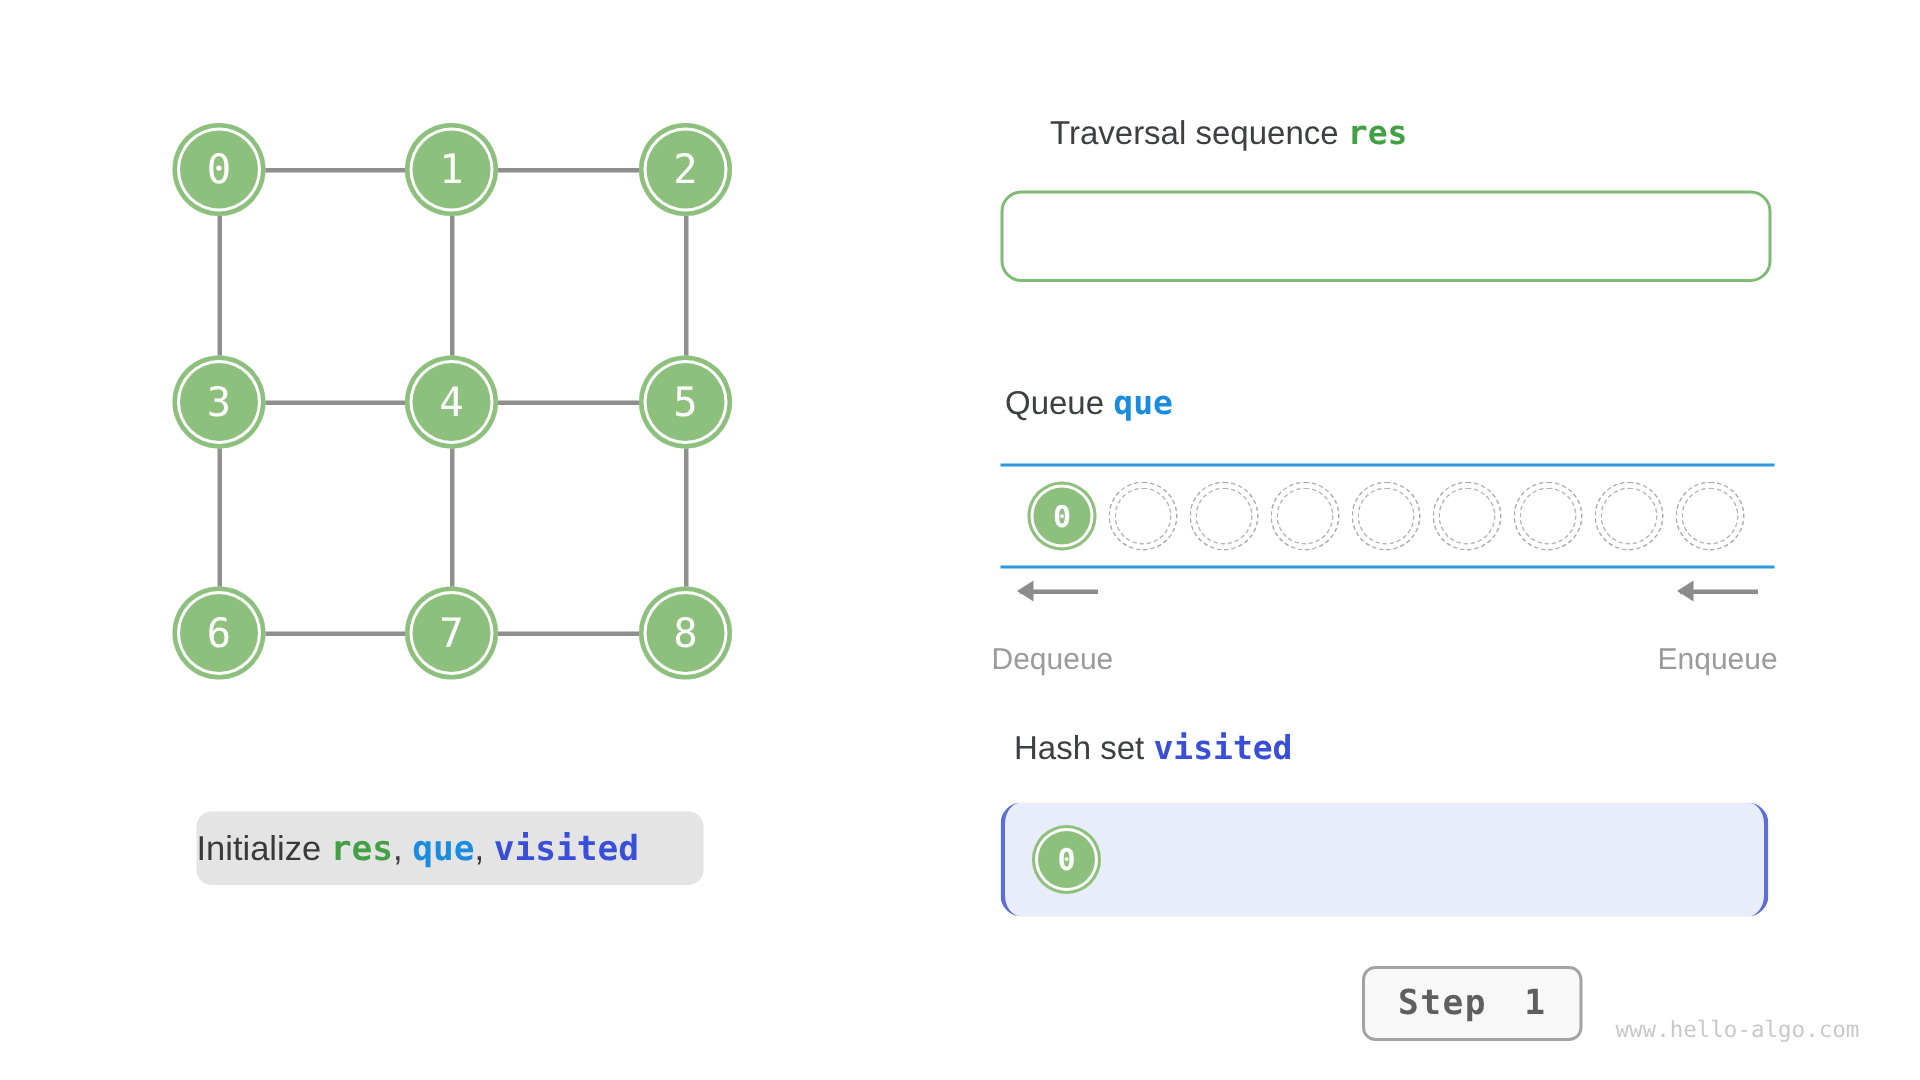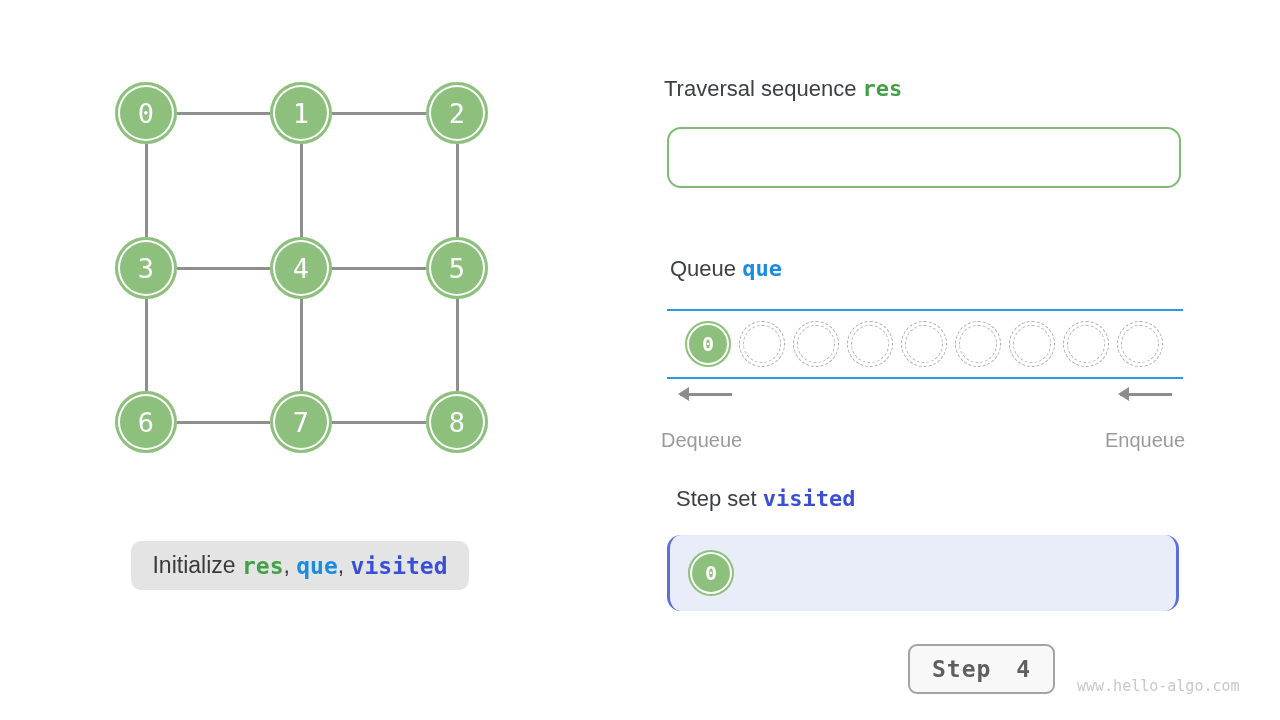--- a/index.html
+++ b/index.html
@@ -11,21 +11,21 @@
   .gedge{position:absolute;background:var(--edge-gray);}
   .gnode{position:absolute;width:62px;height:62px;border-radius:50%;
          background:var(--node-green);
          box-shadow:inset 0 0 0 3px var(--node-green), inset 0 0 0 5px #ffffff;
          color:#fff;display:flex;align-items:center;justify-content:center;
          font-family:"DejaVu Sans Mono",monospace;font-size:27px;font-weight:500;}
 
   
   .caption{position:absolute;left:131px;top:541px;width:338px;height:49px;
            background:#e4e4e4;border-radius:10px;display:flex;align-items:center;
-           justify-content:center;font-size:23px;color:#3a3a3a;white-space:pre;}
+           justify-content:flex-start;font-size:23px;color:#3a3a3a;white-space:pre;}
 
   
   .sec-title{position:absolute;font-size:22px;color:#3c4043;white-space:pre;}
   .mono{font-family:"DejaVu Sans Mono",monospace;font-weight:bold;}
   .res-color{color:var(--res-green);}
   .que-color{color:var(--que-blue);}
   .visited-color{color:var(--visited-blue);}
 
   
   .trav-box{position:absolute;left:667px;top:127px;width:514px;height:61px;
@@ -90,42 +90,42 @@
       <div class="gnode" style="left: 115px; top: 237px;">3</div>
       <div class="gnode" style="left: 270px; top: 237px;">4</div>
       <div class="gnode" style="left: 426px; top: 237px;">5</div>
       <div class="gnode" style="left: 115px; top: 391px;">6</div>
       <div class="gnode" style="left: 270px; top: 391px;">7</div>
       <div class="gnode" style="left: 426px; top: 391px;">8</div>
     </div>
 
   <div class="caption"><span>Initialize </span><span class="mono res-color">res</span><span>, </span><span class="mono que-color">que</span><span>, </span><span class="mono visited-color">visited</span></div>
 
-  <div class="sec-title" style="left:664px;top:76px;"><span>Traversal sequence </span><span class="mono res-color">res</span></div>
+  <div class="sec-title" style="left:700px;top:76px;"><span>Traversal sequence </span><span class="mono res-color">res</span></div>
   <div class="trav-box"></div>
 
   <div class="sec-title" style="left:670px;top:256px;"><span>Queue </span><span class="mono que-color">que</span></div>
   <div class="queue-band">
       <div class="q-item">0</div>
       <div class="q-slot"></div>
       <div class="q-slot"></div>
       <div class="q-slot"></div>
       <div class="q-slot"></div>
       <div class="q-slot"></div>
       <div class="q-slot"></div>
       <div class="q-slot"></div>
       <div class="q-slot"></div>
     </div>
 
   <div class="arrow" style="left:680px;top:393px;"></div>
   <div class="arrow" style="left:1120px;top:393px;"></div>
   <div class="flow-label" style="left:661px;top:417px;">Dequeue</div>
   <div class="flow-label" style="left:1105px;top:417px;">Enqueue</div>
 
-  <div class="sec-title" style="left:676px;top:486px;"><span>Step set </span><span class="mono visited-color">visited</span></div>
+  <div class="sec-title" style="left:676px;top:486px;"><span>Hash set </span><span class="mono visited-color">visited</span></div>
   <div class="hash-box">
       <div class="q-item">0</div>
     </div>
 
-  <div class="step-btn">Step 4</div>
+  <div class="step-btn">Step 1</div>
   <div class="watermark">www.hello-algo.com</div>
 
 </div>
 
 </body></html>

